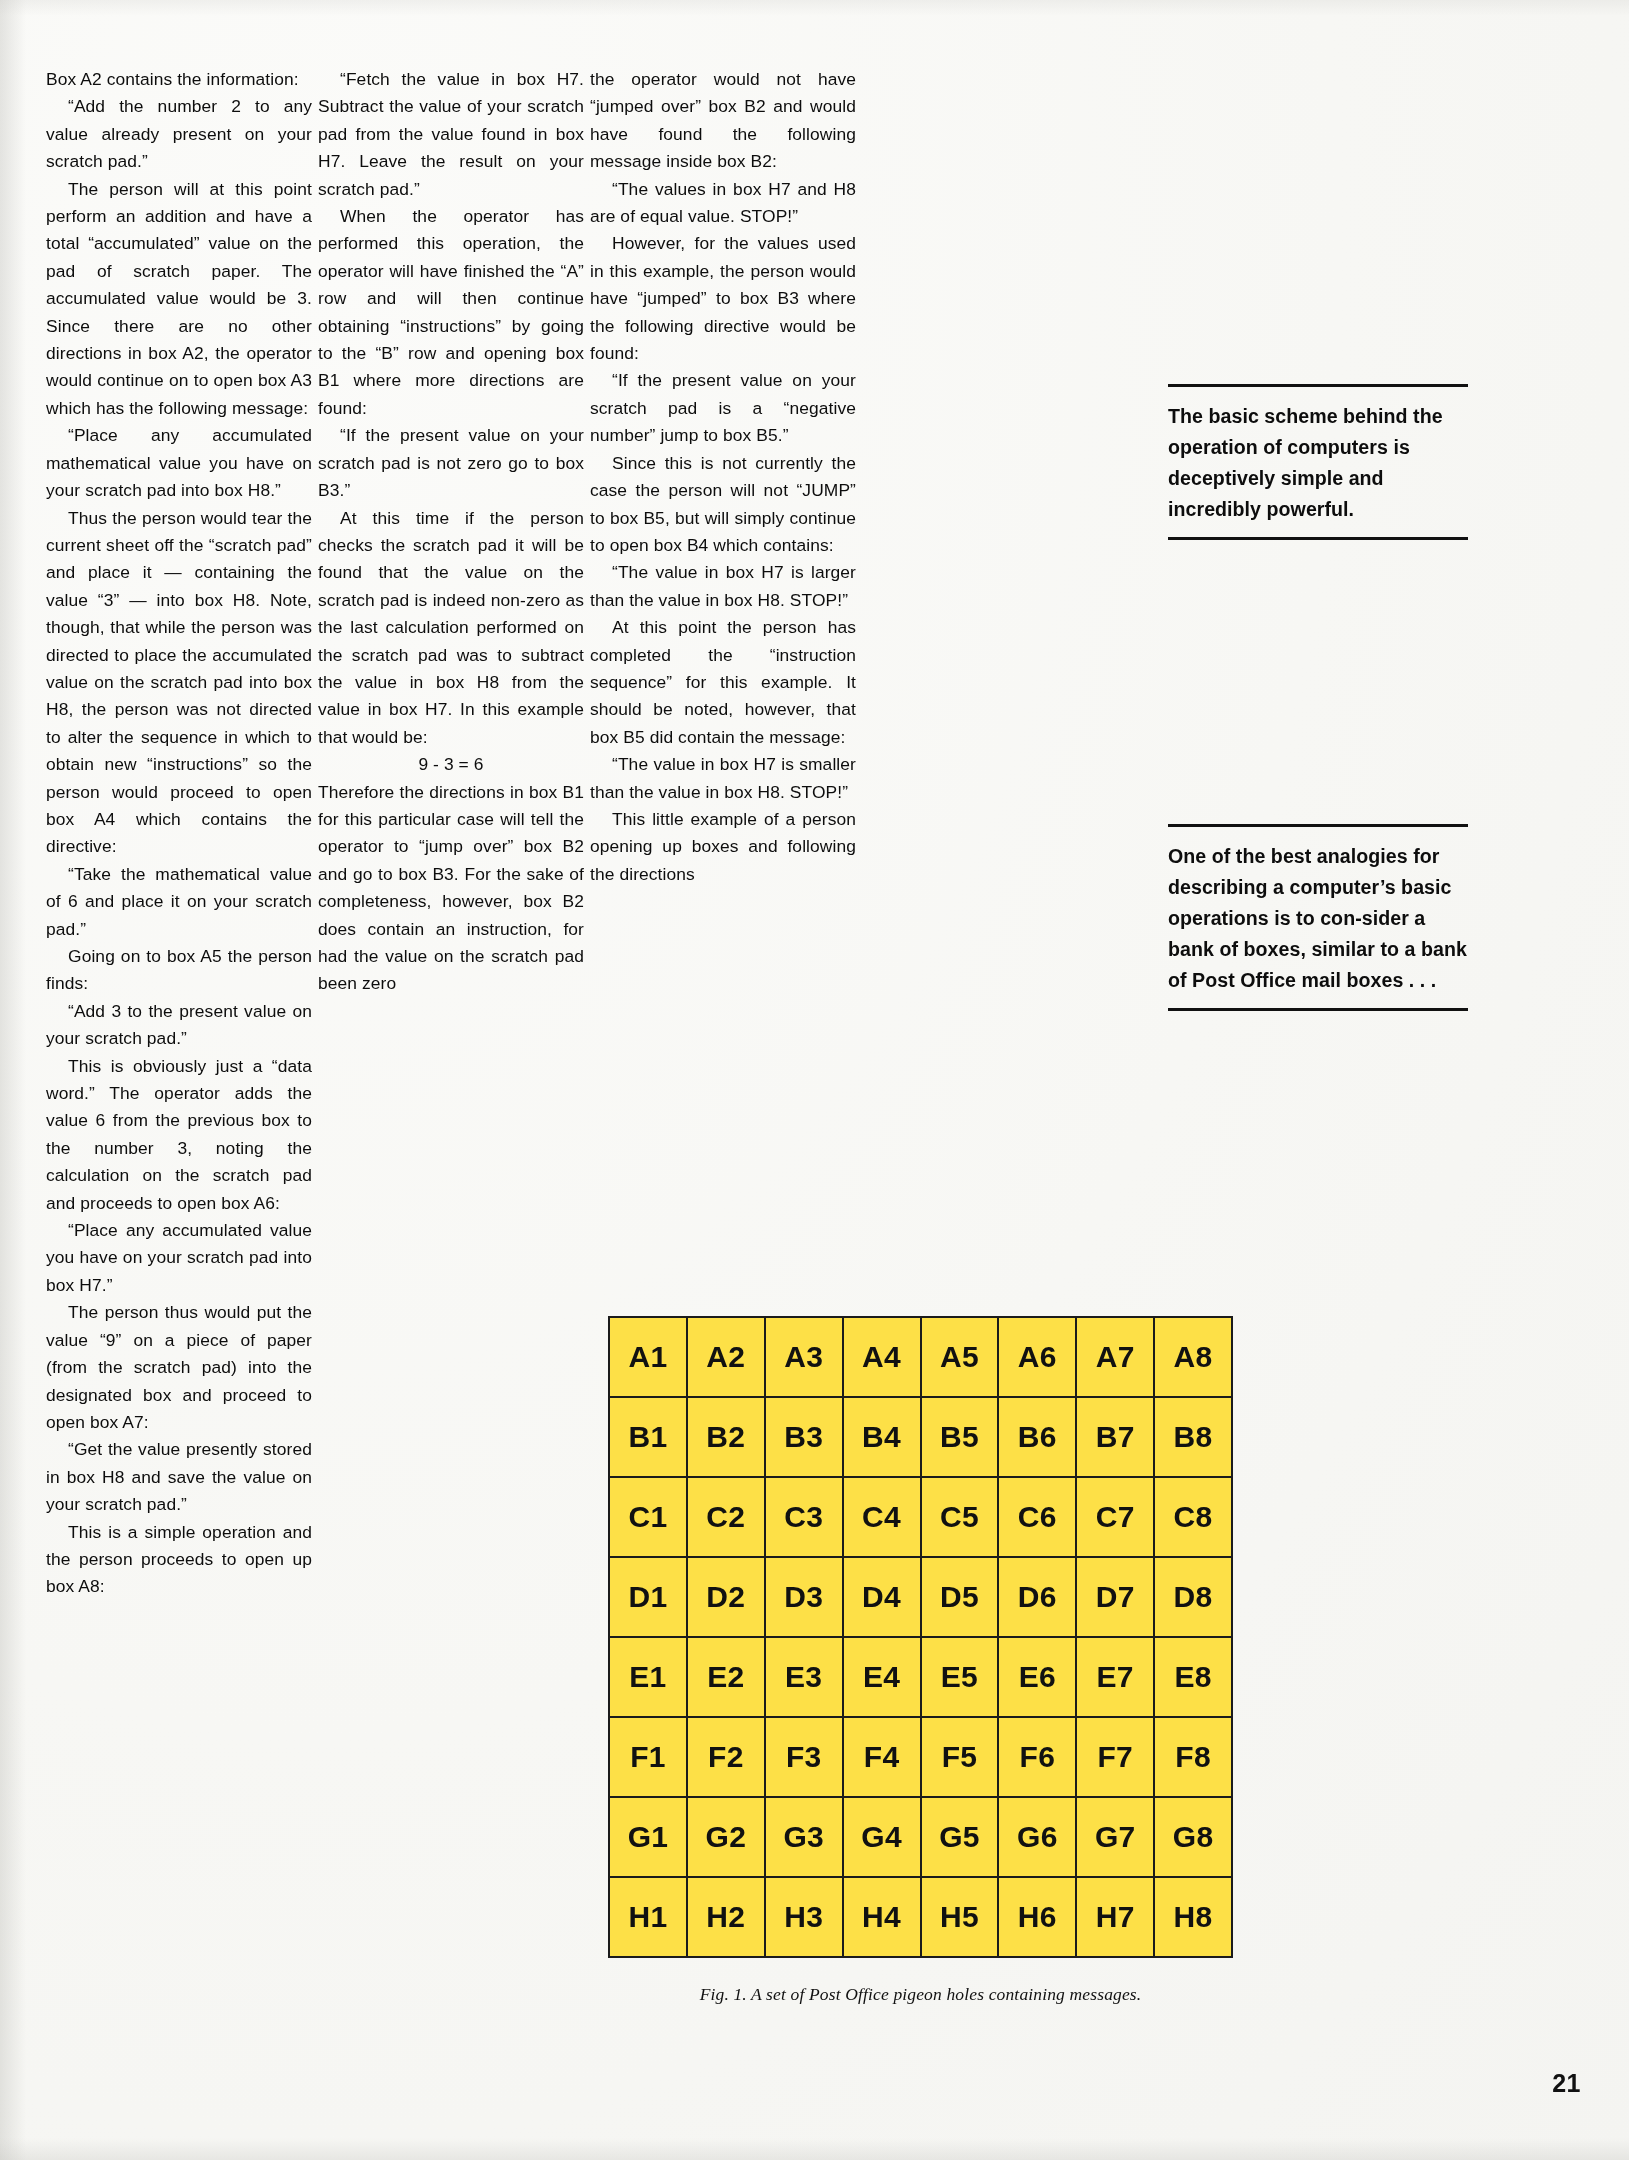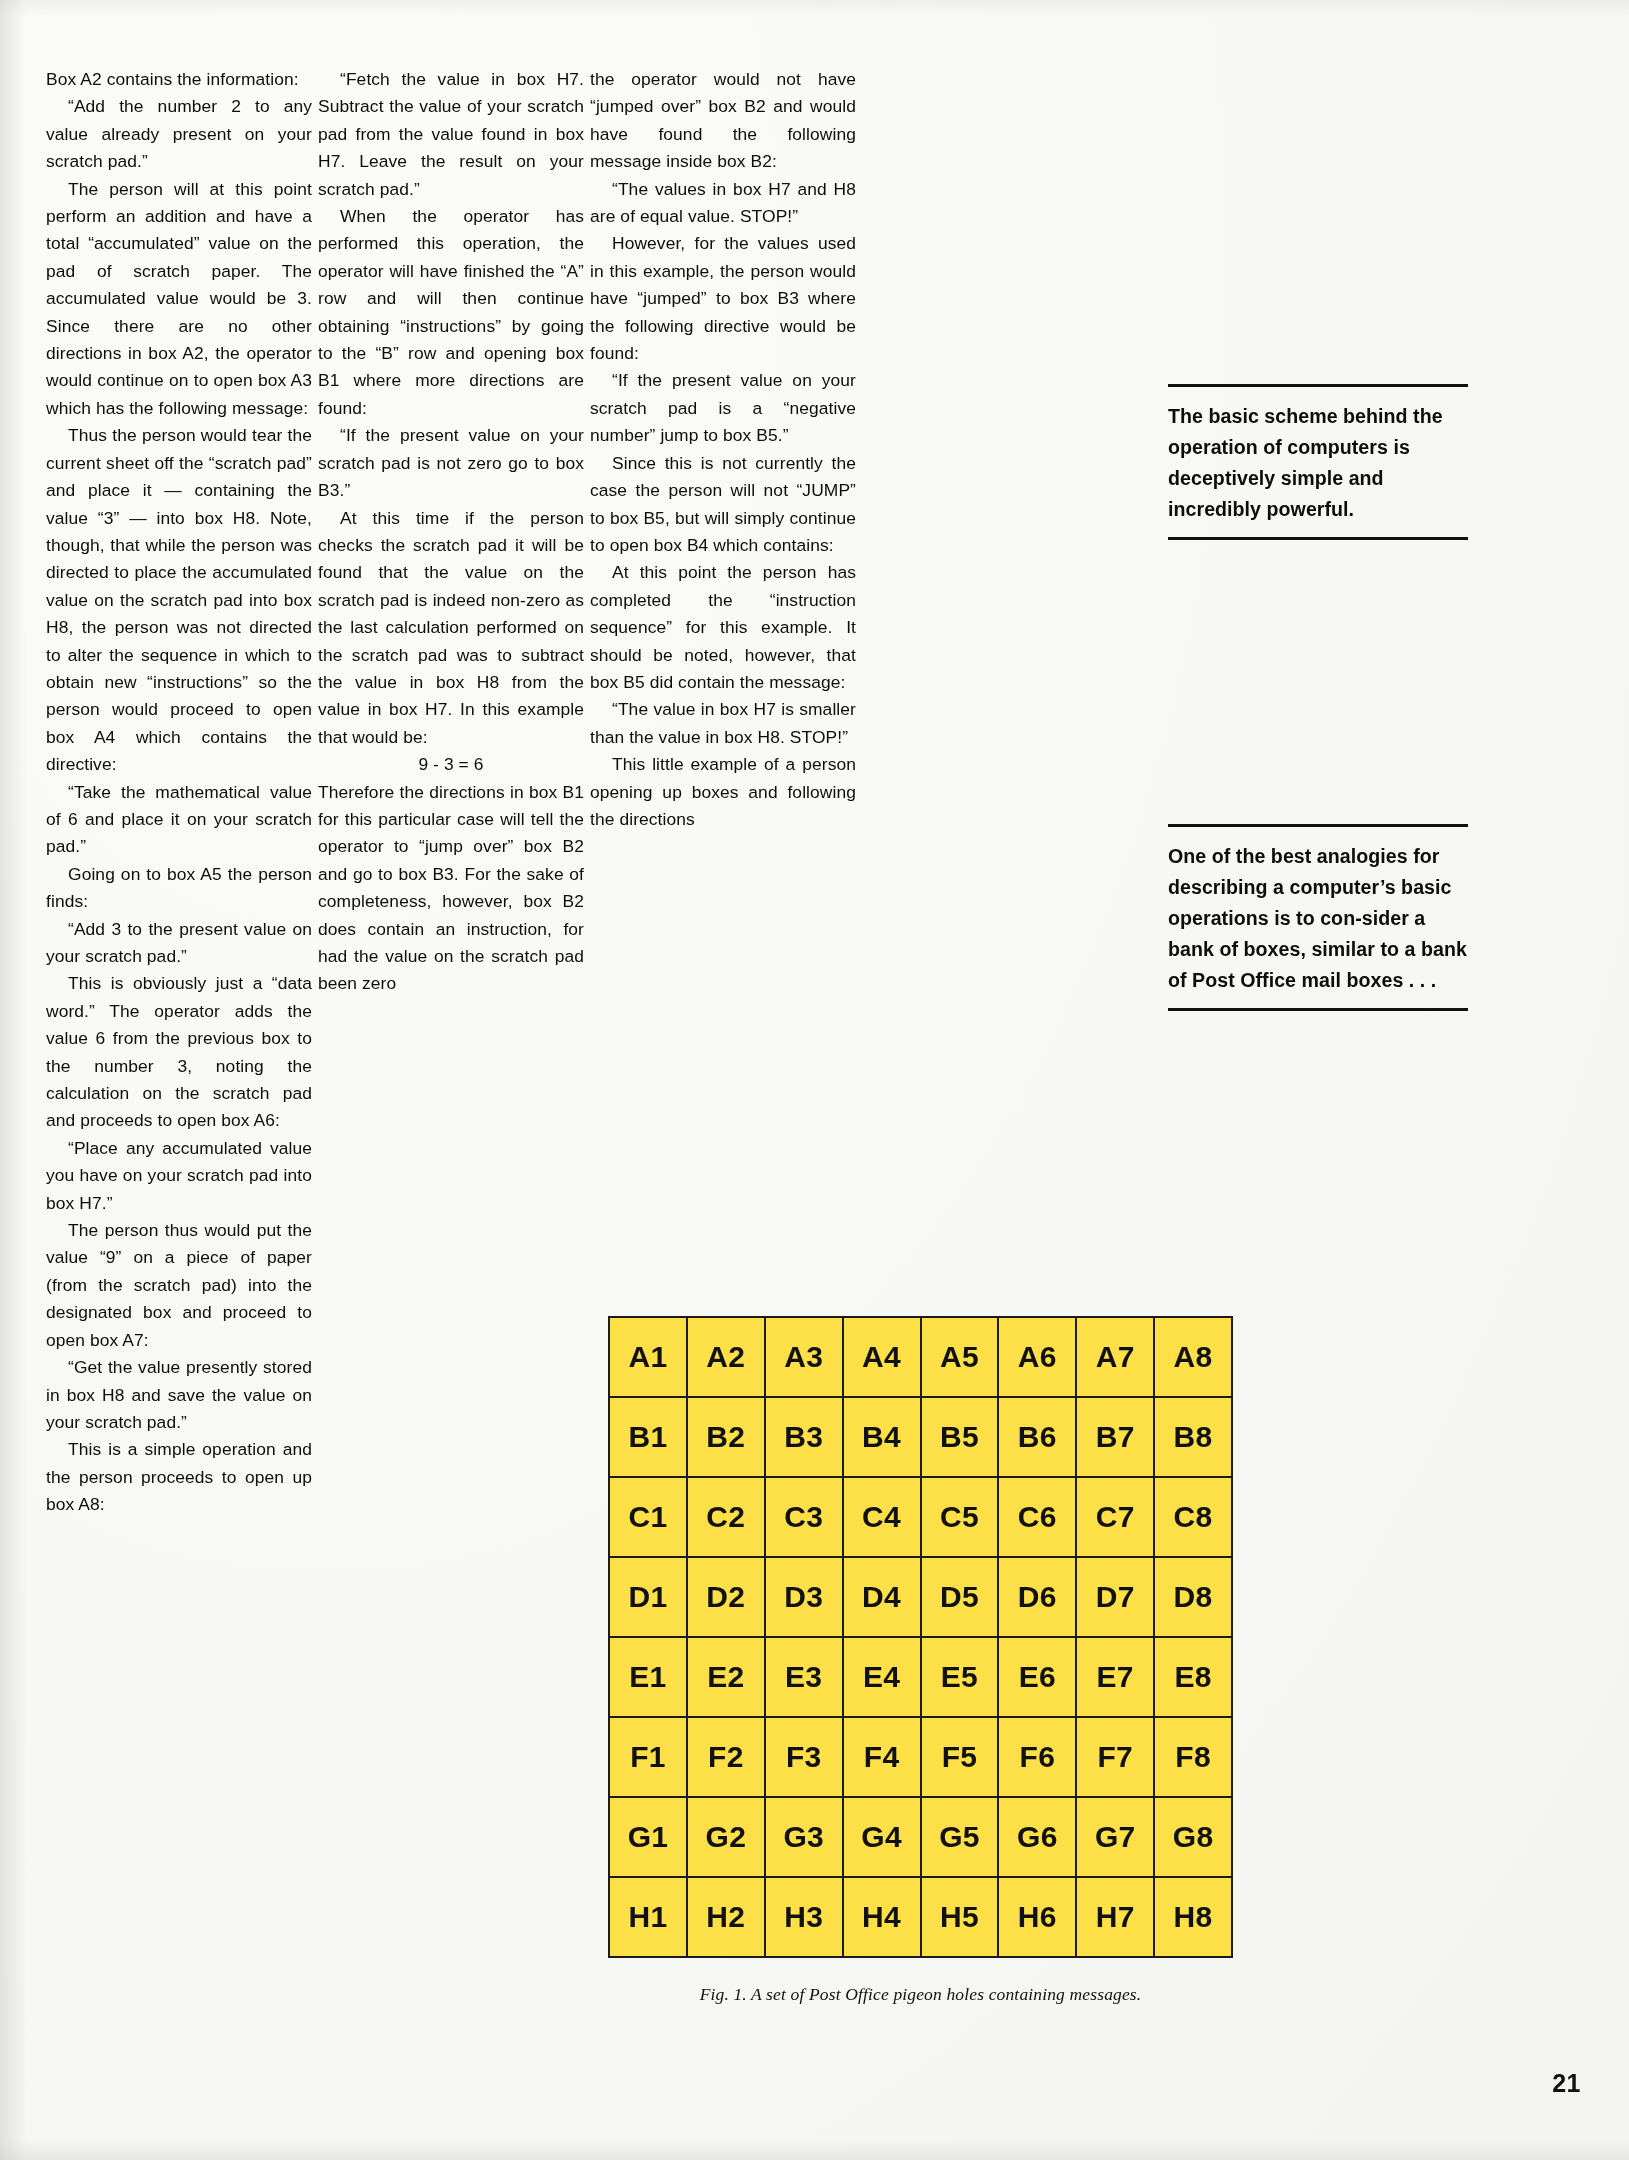--- a/index.html
+++ b/index.html
@@ -170,20 +170,21 @@
 <body>
 
 <div class="page"></div>
 
 <div class="page-inner">
 
   <div class="col-1" id="col1">
       <p>Box A2 contains the information:</p>
       <p class="it">“Add the number 2 to any value already present on your scratch pad.”</p>
       <p class="ind">The person will at this point perform an addition and have a total “accumulated” value on the pad of scratch paper. The accumulated value would be 3. Since there are no other directions in box A2, the operator would continue on to open box A3 which has the following message:</p>
+      <p class="it">“Place any accumulated mathematical value you have on your scratch pad into box H8.”</p>
       <p class="ind">Thus the person would tear the current sheet off the “scratch pad” and place it — containing the value “3” — into box H8. Note, though, that while the person was directed to place the accumulated value on the scratch pad into box H8, the person was not directed to alter the sequence in which to obtain new “instructions” so the person would proceed to open box A4 which contains the directive:</p>
       <p class="it">“Take the mathematical value of 6 and place it on your scratch pad.”</p>
       <p class="ind">Going on to box A5 the person finds:</p>
       <p class="it">“Add 3 to the present value on your scratch pad.”</p>
       <p class="ind">This is obviously just a “data word.” The operator adds the value 6 from the previous box to the number 3, noting the calculation on the scratch pad and proceeds to open box A6:</p>
       <p class="it">“Place any accumulated value you have on your scratch pad into box H7.”</p>
       <p class="ind">The person thus would put the value “9” on a piece of paper (from the scratch pad) into the designated box and proceed to open box A7:</p>
       <p class="it">“Get the value presently stored in box H8 and save the value on your scratch pad.”</p>
       <p class="ind">This is a simple operation and the person proceeds to open up box A8:</p>
     </div>
@@ -194,20 +195,21 @@
       <p class="ind">At this time if the person checks the scratch pad it will be found that the value on the scratch pad is indeed non-zero as the last calculation performed on the scratch pad was to subtract the value in box H8 from the value in box H7. In this example that would be:</p>
       <p class="center">9 - 3 = 6</p>
       <p>Therefore the directions in box B1 for this particular case will tell the operator to “jump over” box B2 and go to box B3. For the sake of completeness, however, box B2 does contain an instruction, for had the value on the scratch pad been zero</p>
     </div>
   <div class="col-3" id="col3">
       <p>the operator would not have “jumped over” box B2 and would have found the following message inside box B2:</p>
       <p class="it">“The values in box H7 and H8 are of equal value. STOP!”</p>
       <p class="ind">However, for the values used in this example, the person would have “jumped” to box B3 where the following directive would be found:</p>
       <p class="it">“If the present value on your scratch pad is a “negative number” jump to box B5.”</p>
       <p class="ind">Since this is not currently the case the person will not “JUMP” to box B5, but will simply continue to open box B4 which contains:</p>
+      <p class="it">“The value in box H7 is larger than the value in box H8. STOP!”</p>
       <p class="ind">At this point the person has completed the “instruction sequence” for this example. It should be noted, however, that box B5 did contain the message:</p>
       <p class="it">“The value in box H7 is smaller than the value in box H8. STOP!”</p>
       <p class="ind">This little example of a person opening up boxes and following the directions</p>
     </div>
 
   <div class="sidebar">
     <div class="pullquote pq-1">
       <div class="pq-rule"></div>
       <div class="pq-text">The basic scheme behind the operation of computers is deceptively simple and incredibly powerful.</div>
       <div class="pq-rule"></div>

